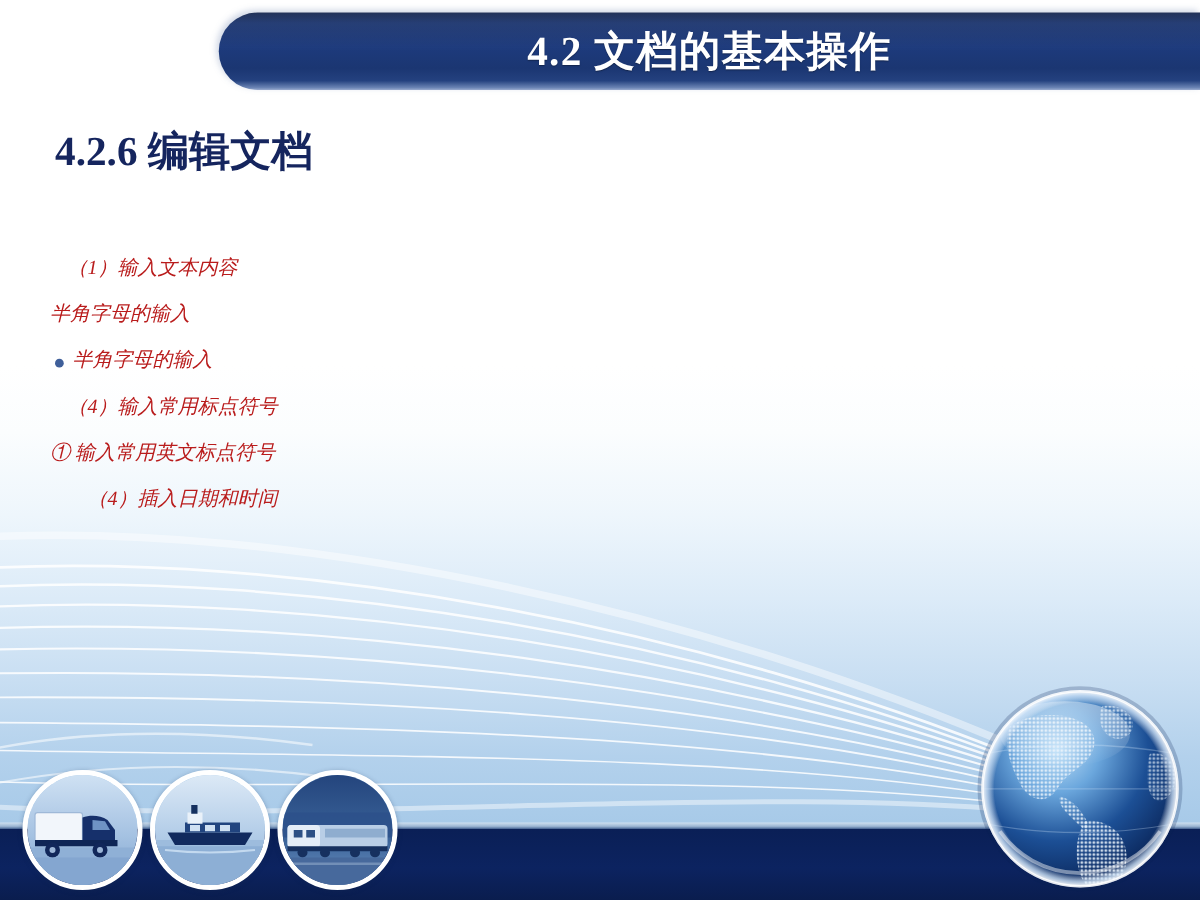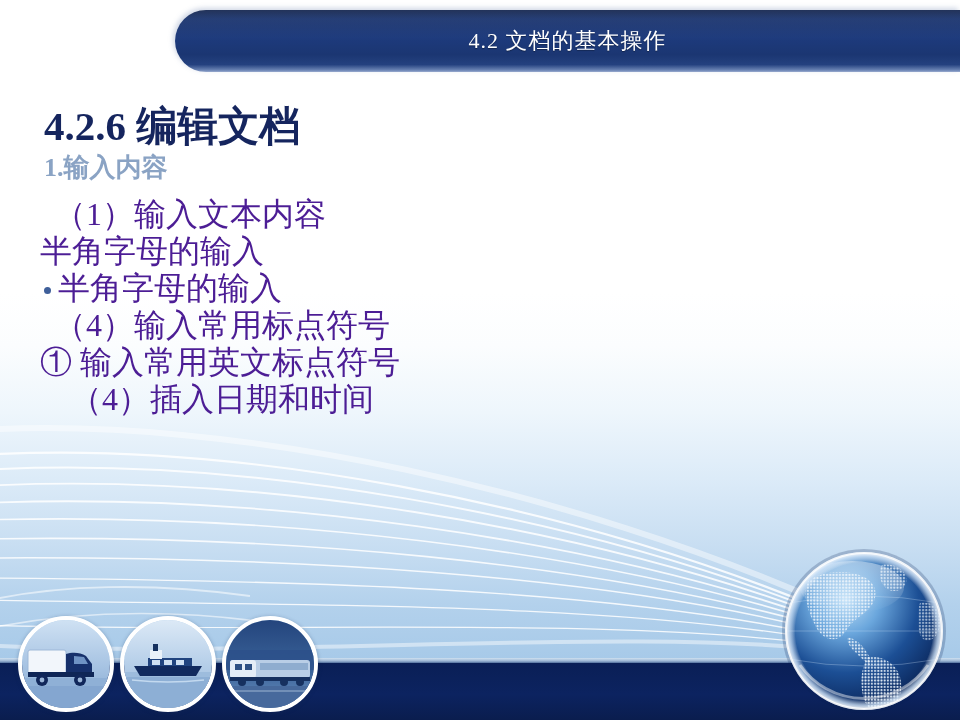--- a/index.html
+++ b/index.html
@@ -74,34 +74,34 @@
     pointer-events: none;
   }
   .title-text {
     position: absolute;
     left: 175px; top: 10px;
     width: 785px; height: 62px;
     display: flex;
     align-items: center;
     justify-content: center;
     color: #ffffff;
-    font-size: 22px;
-    font-weight: normal;
+    font-size: 33px;
+    font-weight: bold;
     letter-spacing: 1px;
     font-family: "Liberation Serif", "DejaVu Serif", serif;
     text-shadow: 0 1px 1px rgba(0,0,0,0.35);
     white-space: nowrap;
   }
 
   
   .heading-1 {
     position: absolute;
     left: 44px; top: 99px;
     color: #15255e;
-    font-size: 41px;
+    font-size: 33px;
     font-weight: bold;
     white-space: nowrap;
     font-family: "Liberation Serif", "DejaVu Serif", serif;
   }
   .heading-2 {
     position: absolute;
     left: 44px; top: 150px;
     color: #8aa3c4;
     font-size: 26px;
     font-weight: bold;
@@ -112,24 +112,25 @@
   
   .body-list {
     position: absolute;
     left: 40px; top: 196px;
     width: 620px;
   }
   .body-line {
     position: relative;
     height: 37px;
     line-height: 37px;
-    color: #4c1d95;
-    font-size: 32px;
+    color: #b91c1c;
+    font-size: 16px;
     white-space: nowrap;
     font-family: "Liberation Serif", "DejaVu Serif", serif;
+    font-style: italic;
   }
   .body-line.indent-1 { padding-left: 14px; }
   .body-line.indent-2 { padding-left: 30px; }
   .body-line.bulleted { padding-left: 18px; }
   .body-line .bullet-dot {
     position: absolute;
     left: 4px;
     top: 17px;
     width: 7px; height: 7px;
     border-radius: 50%;
@@ -185,21 +186,20 @@
   </svg>
 
   <div class="footer-sep"></div>
   <div class="footer-bar"></div>
 
   <div class="title-band"></div>
   <div class="title-band-gloss"></div>
   <div class="title-text">4.2  文档的基本操作</div>
 
   <div class="heading-1">4.2.6  编辑文档</div>
-  <div class="heading-2">1.输入内容</div>
 
   <div class="body-list">
       <div class="body-line indent-1"><span>（1）输入文本内容</span></div>
       <div class="body-line"><span>半角字母的输入</span></div>
       <div class="body-line bulleted"><span class="bullet-dot"></span><span>半角字母的输入</span></div>
       <div class="body-line indent-1"><span>（4）输入常用标点符号</span></div>
       <div class="body-line"><span>① 输入常用英文标点符号</span></div>
       <div class="body-line indent-2"><span>（4）插入日期和时间</span></div>
     </div>
 

